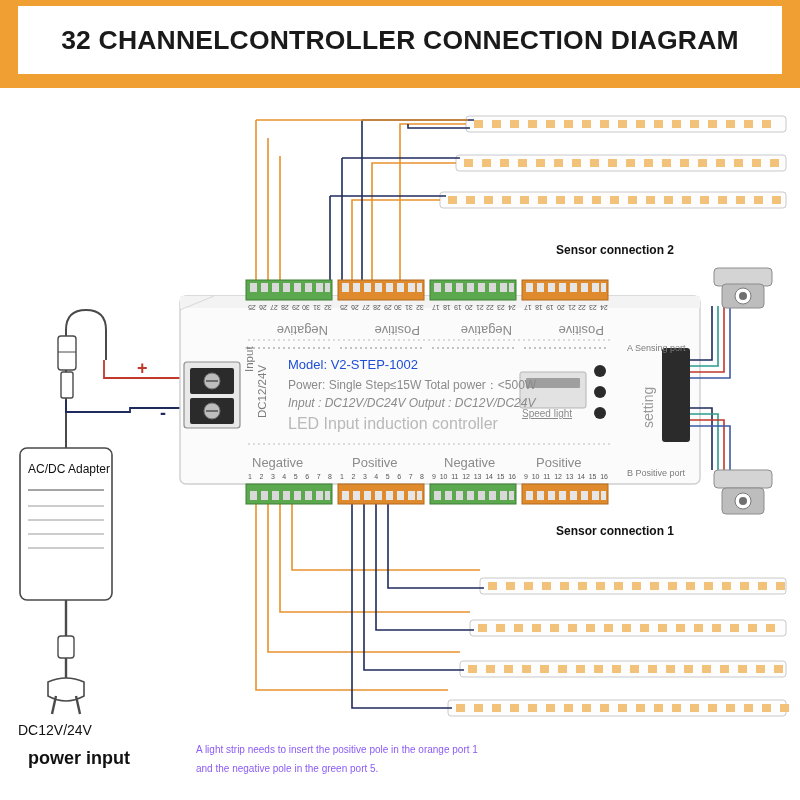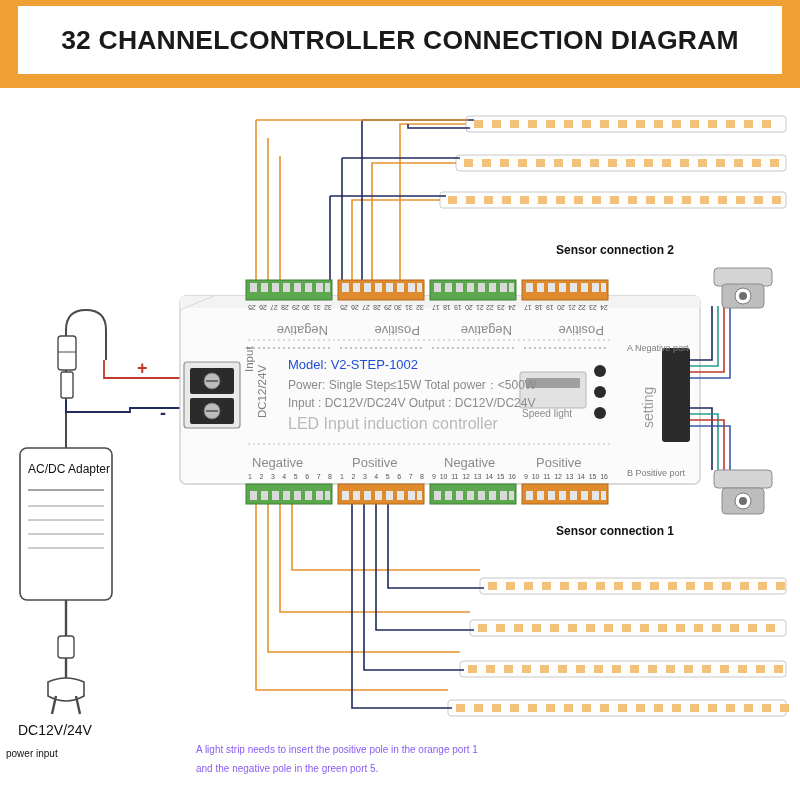--- a/index.html
+++ b/index.html
@@ -425,27 +425,27 @@
     <line x1="432" y1="348" x2="514" y2="348" stroke-dasharray="2 3"></line>
     <line x1="524" y1="348" x2="606" y2="348" stroke-dasharray="2 3"></line>
   </g>
 </svg>
 
 <div class="ctl-text" style="left:243px;top:372px;transform:rotate(-90deg);transform-origin:left top;">Input</div>
 <div class="ctl-text" style="left:256px;top:418px;transform:rotate(-90deg);transform-origin:left top;">DC12/24V</div>
 
 <div class="ctl-text" style="left:288px;top:357px;font-size:13px;color:#1d4ed8;">Model: V2-STEP-1002</div>
 <div class="ctl-text" style="left:288px;top:377px;font-size:12px;color:#8b8b8b;">Power: Single Step≤15W Total power：&lt;500W</div>
-<div class="ctl-text" style="left:288px;top:396px;font-size:12px;color:#8b8b8b;">Input : DC12V/DC24V Output : DC12V/DC24V</div>
+<div class="ctl-text" style="left:288px;top:396px;font-size:12px;color:#8b8b8b;font-style:italic;">Input : DC12V/DC24V Output : DC12V/DC24V</div>
 <div class="ctl-text big" style="left:288px;top:415px;">LED Input induction controller</div>
 
-<div class="ctl-text" style="left:522px;top:408px;font-size:10px;color:#8b8b8b;">Speed light</div>
+<div class="ctl-text" style="left:522px;top:408px;font-size:10px;color:#8b8b8b;text-decoration:underline;">Speed light</div>
 <div class="ctl-text" style="left:640px;top:428px;font-size:14px;color:#9a9a9a;transform:rotate(-90deg);transform-origin:left top;">setting</div>
 
-<div class="ctl-text" style="left:627px;top:343px;font-size:9px;color:#7c7c7c;">A Negative port</div>
+<div class="ctl-text" style="left:627px;top:343px;font-size:9px;color:#7c7c7c;">A Sensing port</div>
 <div class="ctl-text" style="left:627px;top:468px;font-size:9px;color:#7c7c7c;">B Positive port</div>
 
 <div class="ctl-text" style="left:328px;top:338px;font-size:13px;color:#8b8b8b;transform:rotate(180deg);transform-origin:left top;">Negative</div>
 <div class="ctl-text" style="left:420px;top:338px;font-size:13px;color:#8b8b8b;transform:rotate(180deg);transform-origin:left top;">Positive</div>
 <div class="ctl-text" style="left:512px;top:338px;font-size:13px;color:#8b8b8b;transform:rotate(180deg);transform-origin:left top;">Negative</div>
 <div class="ctl-text" style="left:604px;top:338px;font-size:13px;color:#8b8b8b;transform:rotate(180deg);transform-origin:left top;">Positive</div>
 
 <div class="ctl-text" style="left:252px;top:455px;font-size:13px;color:#8b8b8b;">Negative</div>
 <div class="ctl-text" style="left:352px;top:455px;font-size:13px;color:#8b8b8b;">Positive</div>
 <div class="ctl-text" style="left:444px;top:455px;font-size:13px;color:#8b8b8b;">Negative</div>
@@ -531,18 +531,18 @@
     <span>14</span>
     <span>15</span>
     <span>16</span>
   </div>
 
 <div class="lbl b" style="left:556px;top:243px;font-size:12px;">Sensor connection 2</div>
 <div class="lbl b" style="left:556px;top:524px;font-size:12px;">Sensor connection 1</div>
 
 <div class="lbl" style="left:28px;top:462px;font-size:12px;">AC/DC Adapter</div>
 <div class="lbl" style="left:18px;top:722px;font-size:14px;">DC12V/24V</div>
-<div class="lbl" style="left:6px;top:748px;font-size:10px;">power input</div>
+<div class="lbl" style="left:28px;top:748px;font-size:18px;font-weight:bold;">power input</div>
 <div class="lbl b" style="left:137px;top:358px;font-size:18px;color:#c0392b;">+</div>
 <div class="lbl b" style="left:160px;top:403px;font-size:18px;color:#1F2B5B;">-</div>
 
 <div class="note" style="left:196px;top:740px;">A light strip needs to insert the positive pole in the orange port 1</div>
 <div class="note" style="left:196px;top:759px;">and the negative pole in the green port 5.</div>
 
 </body></html>

